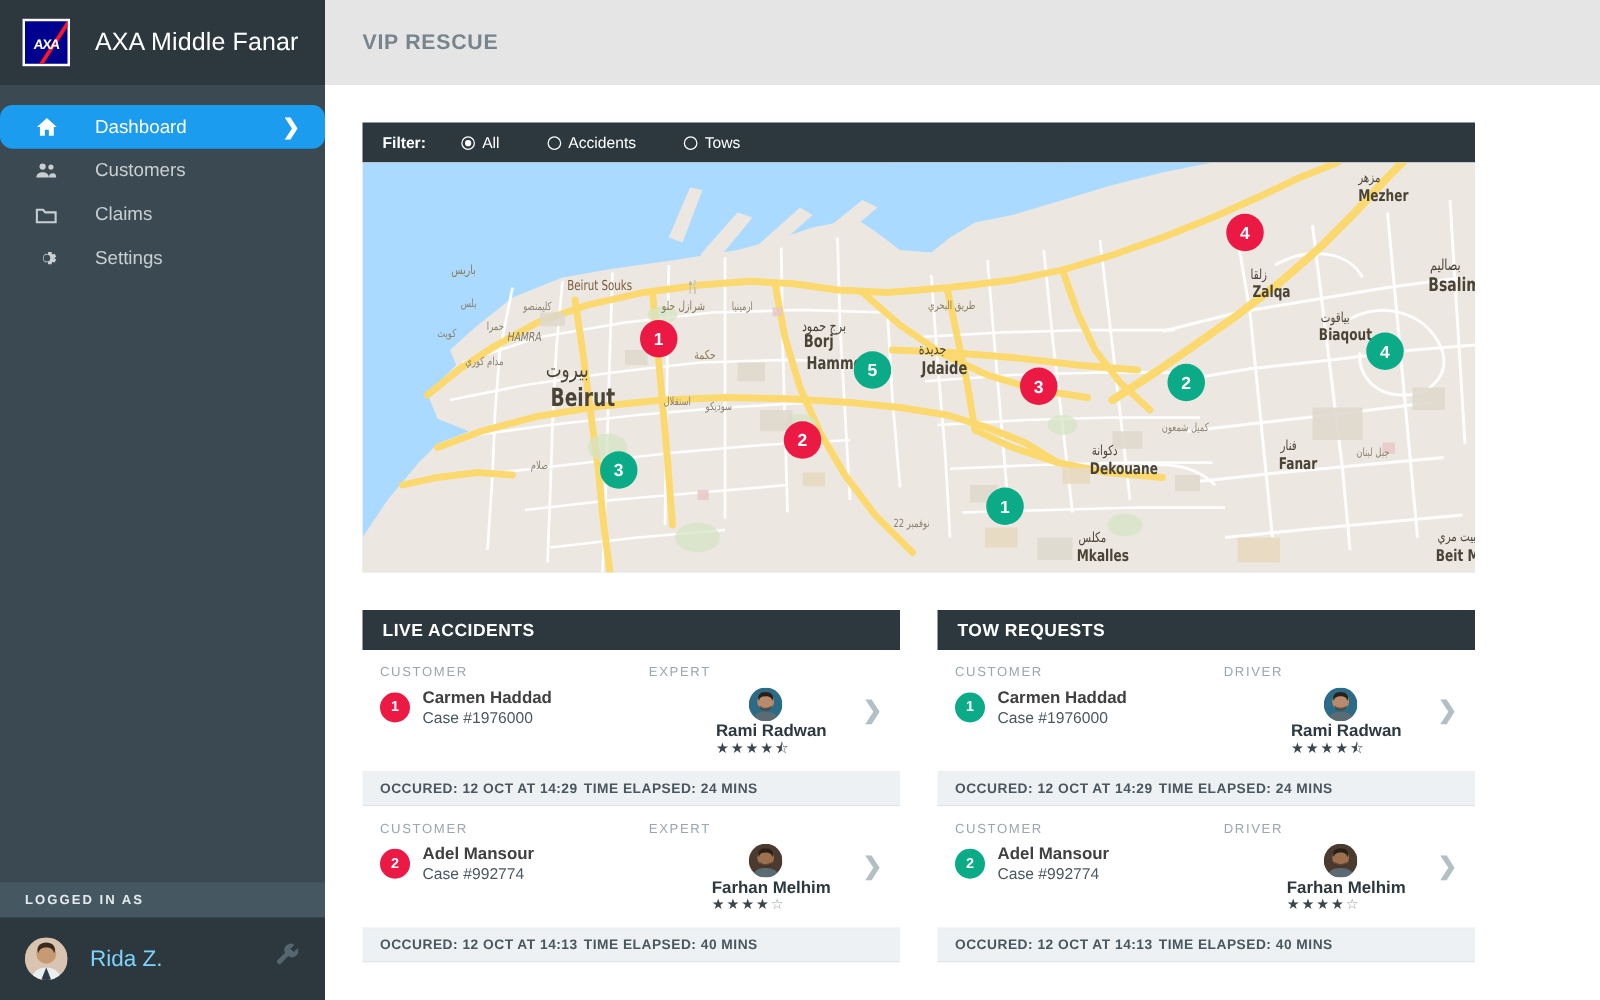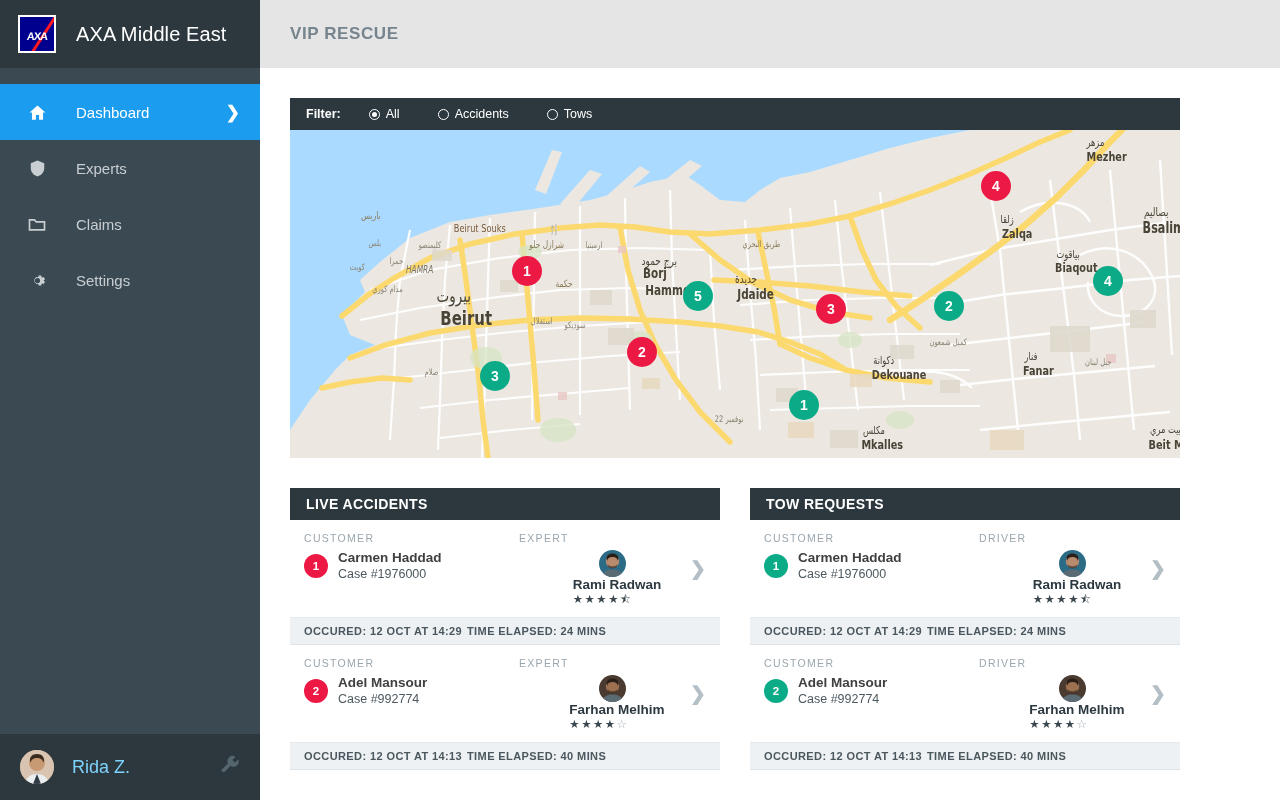--- a/index.html
+++ b/index.html
@@ -53,27 +53,28 @@
   }
   .brand-title {
     color: #ffffff;
     font-size: 20px;
     margin-left: 20px;
     font-weight: normal;
     letter-spacing: 0.1px;
   }
   .nav { padding-top: 16px; }
   .nav-item {
-    height: 56px;
+    height: 35px;
     display: flex; align-items: center;
     padding-left: 22px;
     color: #c8ced2;
     font-size: 15px;
     cursor: pointer;
     position: relative;
+    border-radius: 10px;
   }
   .nav-item .ico {
     width: 30px; height: 24px;
     display: flex; align-items: center; justify-content: center;
     flex: 0 0 30px;
     color: #c8ced2;
   }
   .nav-item .lbl { margin-left: 24px; }
   .nav-item.active {
     background: #1b9cef;
@@ -267,60 +268,64 @@
 <body>
 
 <div class="app">
 
   <aside class="sidebar">
     <div class="brand">
       <div class="axa-logo">
         <div class="slash"></div>
         <div class="axa-text">AXA</div>
       </div>
-      <div class="brand-title">AXA Middle East</div>
+      <div class="brand-title">AXA Middle Fanar</div>
     </div>
 
     <nav class="nav">
       <div class="nav-item active">
         <span class="ico">
           <svg width="19" height="19" viewBox="0 0 24 24" fill="currentColor">
               <path d="M12 3 2 12h3v9h5v-6h4v6h5v-9h3z"></path>
             </svg>
         </span>
         <span class="lbl">Dashboard</span>
         <span class="chev">❯</span>
       </div>
       <div class="nav-item">
         <span class="ico">
-          <svg width="19" height="19" viewBox="0 0 24 24" fill="currentColor">
-              <path d="M12 2 3.5 5.5v6c0 5.2 3.6 9.4 8.5 10.5 4.9-1.1 8.5-5.3 8.5-10.5v-6z"></path>
+          <svg width="20" height="20" viewBox="0 0 24 24" fill="currentColor">
+              <circle cx="8.5" cy="7.5" r="3"></circle>
+              <circle cx="16.5" cy="8" r="2.5"></circle>
+              <path d="M2.5 18c0-3.3 2.7-5 6-5s6 1.7 6 5z"></path>
+              <path d="M14.5 18c0-2.6 1.2-4.2 4-4.2 2.4 0 3 1.9 3 4.2z"></path>
             </svg>
         </span>
-        <span class="lbl">Experts</span>
+        <span class="lbl">Customers</span>
       </div>
       <div class="nav-item">
         <span class="ico">
           <svg width="20" height="20" viewBox="0 0 24 24" fill="none" stroke="currentColor" stroke-width="2">
               <path d="M3 7h6l2 2.5h10V19H3z"></path>
             </svg>
         </span>
         <span class="lbl">Claims</span>
       </div>
       <div class="nav-item">
         <span class="ico">
           <svg width="19" height="19" viewBox="0 0 24 24" fill="currentColor">
               <path d="M12 8a4 4 0 100 8 4 4 0 000-8zm9.5 5.5-1.7-1.1a8 8 0 000-.8l1.7-1.1-1.7-3-2 .7a8 8 0 00-.7-.4l-.3-2.1h-3.5l-.3 2.1a8 8 0 00-.7.4l-2-.7-1.8 3 1.7 1.1a8 8 0 000 .8l-1.7 1.1 1.8 3 2-.7c.2.2.5.3.7.4l.3 2.1h3.5l.3-2.1c.2-.1.5-.2.7-.4l2 .7z"></path>
               <circle cx="12" cy="12" r="3.3" fill="#3b4a52"></circle>
             </svg>
         </span>
         <span class="lbl">Settings</span>
       </div>
     </nav>
 
+    <div class="logged-bar">LOGGED IN AS</div>
     <div class="logged-user">
       <div class="avatar-circle">
         <svg width="34" height="34" viewBox="0 0 34 34">
           <rect width="34" height="34" fill="#d8c4b0"></rect>
           <circle cx="17" cy="13" r="8" fill="#c89a74"></circle>
           <path d="M17 4c5 0 7 3 7 6 0 1-.5 2-1 2.5 0-3-2.5-4.5-6-4.5s-6 1.5-6 4.5c-.5-.5-1-1.5-1-2.5 0-3 2-6 7-6z" fill="#3a2a1e"></path>
           <path d="M5 34c1-7 6-10 12-10s11 3 12 10z" fill="#e9eef1"></path>
           <path d="M17 24 13 34h8z" fill="#2f3b45"></path>
         </svg>
       </div>

